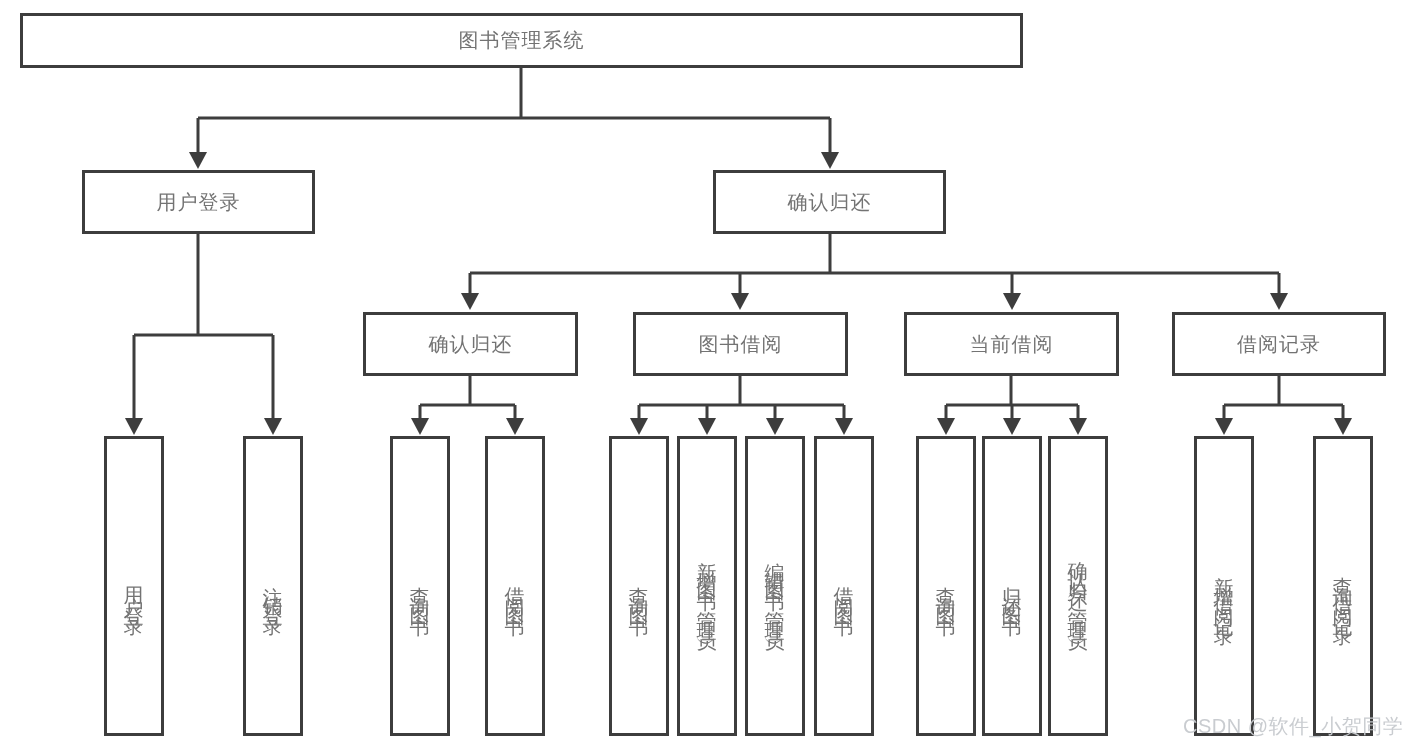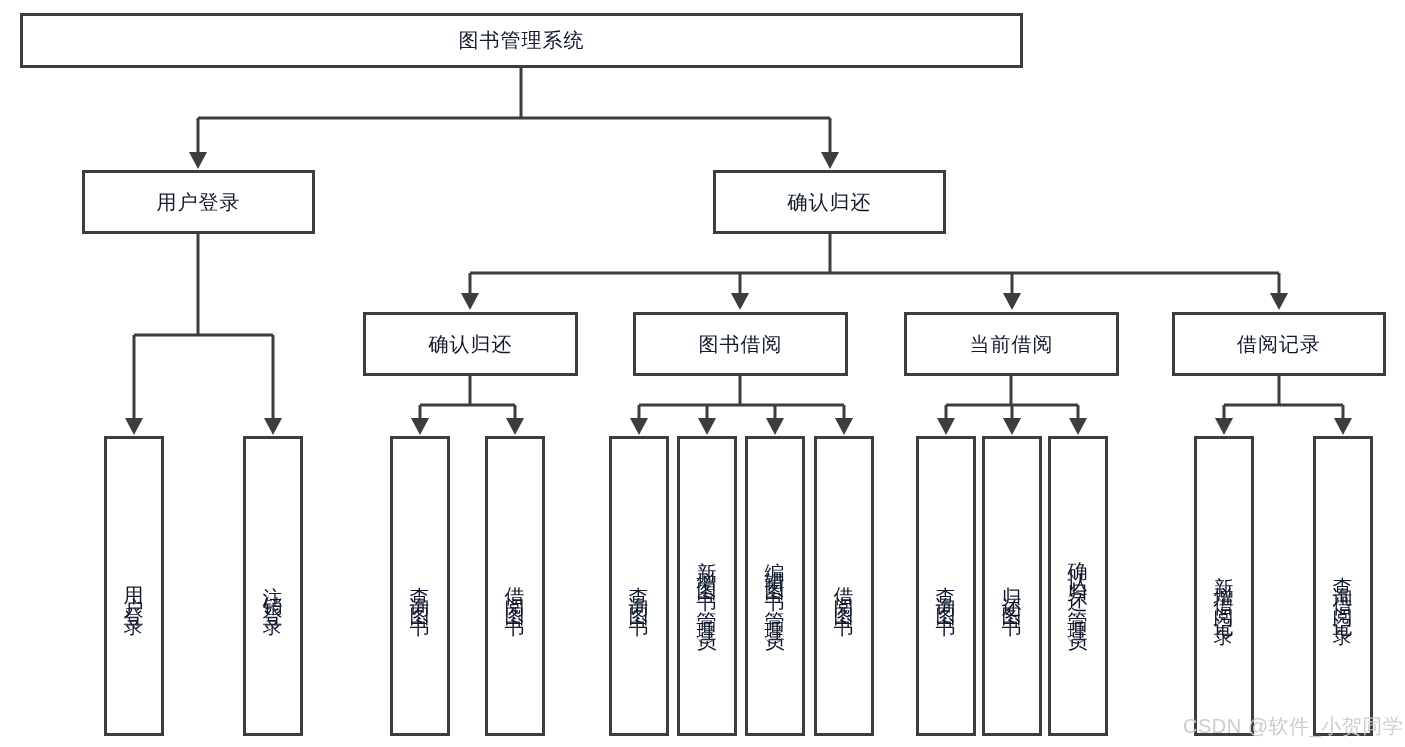--- a/index.html
+++ b/index.html
@@ -13,21 +13,21 @@
   }
   .edges { position: absolute; left: 0; top: 0; z-index: 1; }
   .box {
     position: absolute;
     box-sizing: border-box;
     border: 3px solid #3d3d3d;
     background: #ffffff;
     display: flex;
     align-items: center;
     justify-content: center;
-    color: #0f172a;
+    color: #737373;
     font-size: 20px;
     letter-spacing: 1px;
     z-index: 2;
   }
   .vbox span {
     writing-mode: vertical-rl;
     text-orientation: mixed;
     letter-spacing: 10px;
     line-height: 1;
     transform: translateY(5px);

